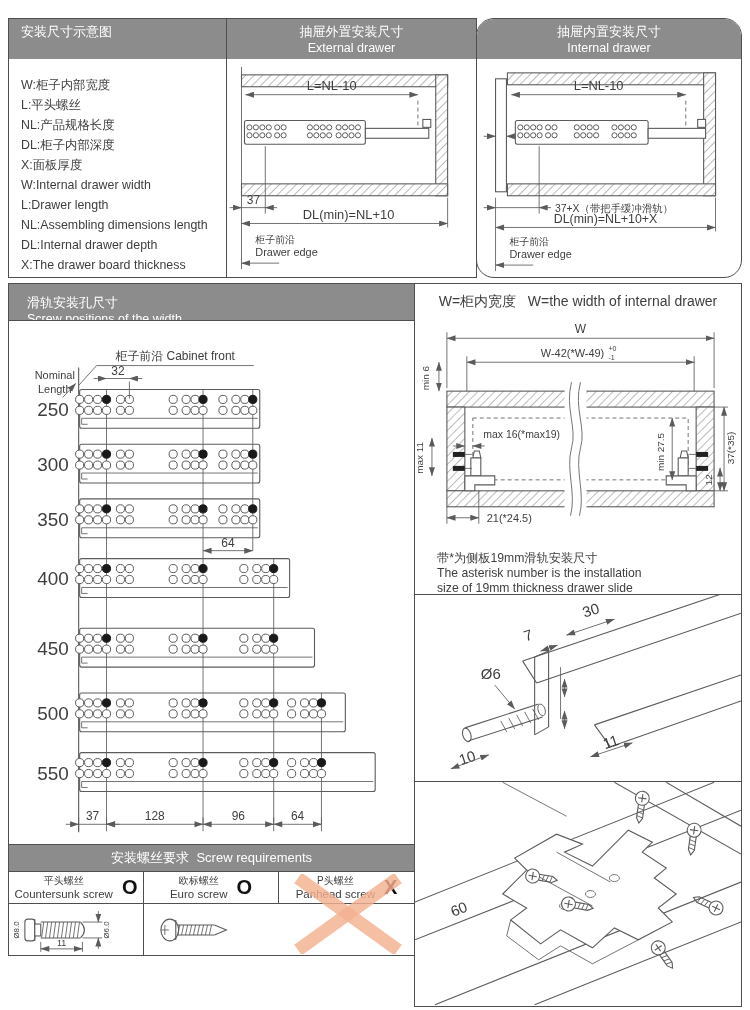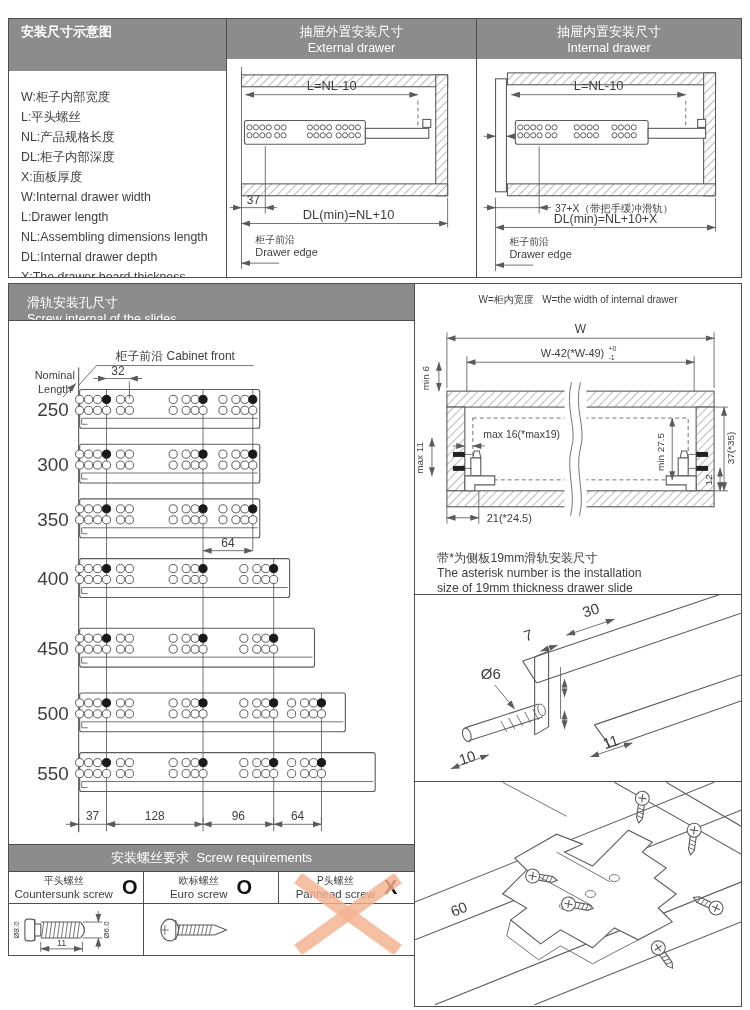--- a/index.html
+++ b/index.html
@@ -16,21 +16,21 @@
   svg.tech{display:block;overflow:visible;}
   svg.tech text{font-family:"Liberation Sans",sans-serif;fill:var(--text,#3d3d3d);}
   .ln{stroke:var(--line,#5b5b5b);fill:none;stroke-width:1.1;}
   .thin{stroke-width:0.85;}
   .lnf{stroke:var(--line,#5b5b5b);fill:#fff;stroke-width:1.1;}
   .hatch{fill:url(#hatch);stroke:var(--line,#5b5b5b);stroke-width:1.1;}
   .dash{stroke-dasharray:4,3;}
   .box{fill:#fff;stroke:var(--line,#5b5b5b);stroke-width:1.1;}
   .hole{fill:#fff;stroke:var(--line,#5b5b5b);stroke-width:1;}
   .blk{fill:var(--hole-black,#1a1a1a);stroke:var(--hole-black,#1a1a1a);}
-  .wtitle{position:absolute;top:9px;left:0;width:100%;text-align:center;font-size:10px;}
+  .wtitle{position:absolute;top:9px;left:0;width:100%;text-align:center;font-size:14px;}
   .note{position:absolute;left:22px;top:267px;font-size:12.2px;line-height:15px;}
   .sq-grid{position:absolute;display:grid;grid-template-columns:1fr 1fr 1fr;box-sizing:border-box;}
   .sq-cell{border-right:1px solid #4f4f4f;display:flex;align-items:center;justify-content:center;box-sizing:border-box;}
   .sq-cell:last-child{border-right:none;}
   .sq-label{flex-direction:row;gap:9px;}
   .sq-label .txt{text-align:center;}
   .sq-label .zh{font-size:10px;line-height:12px;}
   .sq-label .en{font-size:11.5px;line-height:14px;}
   .sq-label .mark{font-size:20px;font-weight:900;color:#111;}
   #cross-overlay{position:absolute;left:282px;top:874px;width:132px;height:80px;z-index:5;pointer-events:none;}
@@ -47,21 +47,21 @@
     <marker id="arE" markerWidth="10" markerHeight="8" refX="8.6" refY="3" orient="auto" markerUnits="userSpaceOnUse">
       <path d="M0,0 L9,3 L0,6 Z" fill="#5b5b5b"></path>
     </marker>
     <marker id="arS" markerWidth="10" markerHeight="8" refX="0.4" refY="3" orient="auto" markerUnits="userSpaceOnUse">
       <path d="M9,0 L0,3 L9,6 Z" fill="#5b5b5b"></path>
     </marker>
   </defs>
 </svg>
 
 <section class="panel" style="left:8px;top:18px;width:219px;height:260px;">
-  <header class="hdr left" style="height:52px;box-sizing:border-box;font-weight:bold;">
+  <header class="hdr left" style="height:40px;box-sizing:border-box;">
     <div class="zh">安装尺寸示意图</div>
   </header>
   <div id="defs-list">
       <div>W:柜子内部宽度</div>
       <div>L:平头螺丝</div>
       <div>NL:产品规格长度</div>
       <div>DL:柜子内部深度</div>
       <div>X:面板厚度</div>
       <div>W:Internal drawer width</div>
       <div>L:Drawer length</div>
@@ -129,21 +129,21 @@
     <line x1="222" y1="140" x2="222" y2="170" class="ln thin"></line>
     <line x1="14" y1="166" x2="222" y2="166" class="ln thin" marker-start="url(#arS)" marker-end="url(#arE)"></line>
     <text x="122" y="161" font-size="13" text-anchor="middle">DL(min)=NL+10</text>
 
     <text x="28" y="186" font-size="10" text-anchor="start">柜子前沿</text>
     <text x="28" y="199" font-size="11" text-anchor="start">Drawer edge</text>
     <line x1="14" y1="206" x2="52" y2="206" class="ln thin" marker-start="url(#arS)"></line>
   </svg>
 </section>
 
-<section class="panel" style="left:476px;top:18px;width:266px;height:260px;">
+<section class="panel" style="left:476px;top:18px;width:266px;height:260px;border-radius:18px;">
   <header class="hdr center" style="height:40px;box-sizing:border-box;">
     <div class="zh">抽屉内置安装尺寸</div>
     <div class="en">Internal drawer</div>
   </header>
   <svg class="tech" viewBox="0 0 265 220" width="264" height="218">
     <rect x="30" y="14" width="210" height="12" class="hatch"></rect>
     <rect x="228" y="14" width="12" height="124" class="hatch"></rect>
     <rect x="30" y="126" width="210" height="12" class="hatch"></rect>
     <rect x="18" y="20" width="11" height="114" class="lnf"></rect>
     <line x1="18" y1="140" x2="18" y2="214" class="ln thin"></line>
@@ -201,21 +201,21 @@
     <text x="129" y="165" font-size="12.5" text-anchor="middle">DL(min)=NL+10+X</text>
 
     <text x="32" y="188" font-size="10" text-anchor="start">柜子前沿</text>
     <text x="32" y="201" font-size="11" text-anchor="start">Drawer edge</text>
     <line x1="18" y1="208" x2="56" y2="208" class="ln thin" marker-start="url(#arS)"></line>
   </svg>
 </section>
 
 <header class="panel hdr left" style="left:8px;top:283px;width:407px;height:38px;padding-left:18px;padding-top:10px;">
   <div class="zh">滑轨安装孔尺寸</div>
-  <div class="en">Screw internal of the slides</div>
+  <div class="en">Screw positions of the width</div>
 </header>
 <section class="panel" style="left:8px;top:320px;width:407px;height:525px;">
   <svg id="slides-svg" class="tech" viewBox="0 0 407 524" width="405" height="523">
       <rect x="71" y="68" width="181" height="39" rx="2" class="box"></rect>
       <line x1="73" y1="97" x2="250" y2="97" class="ln thin"></line>
       <path d="M73,97 v6 h6" class="ln thin" fill="none"></path>
       <rect x="71" y="123" width="181" height="39" rx="2" class="box"></rect>
       <line x1="73" y1="152" x2="250" y2="152" class="ln thin"></line>
       <path d="M73,152 v6 h6" class="ln thin" fill="none"></path>
       <rect x="71" y="178" width="181" height="39" rx="2" class="box"></rect>

